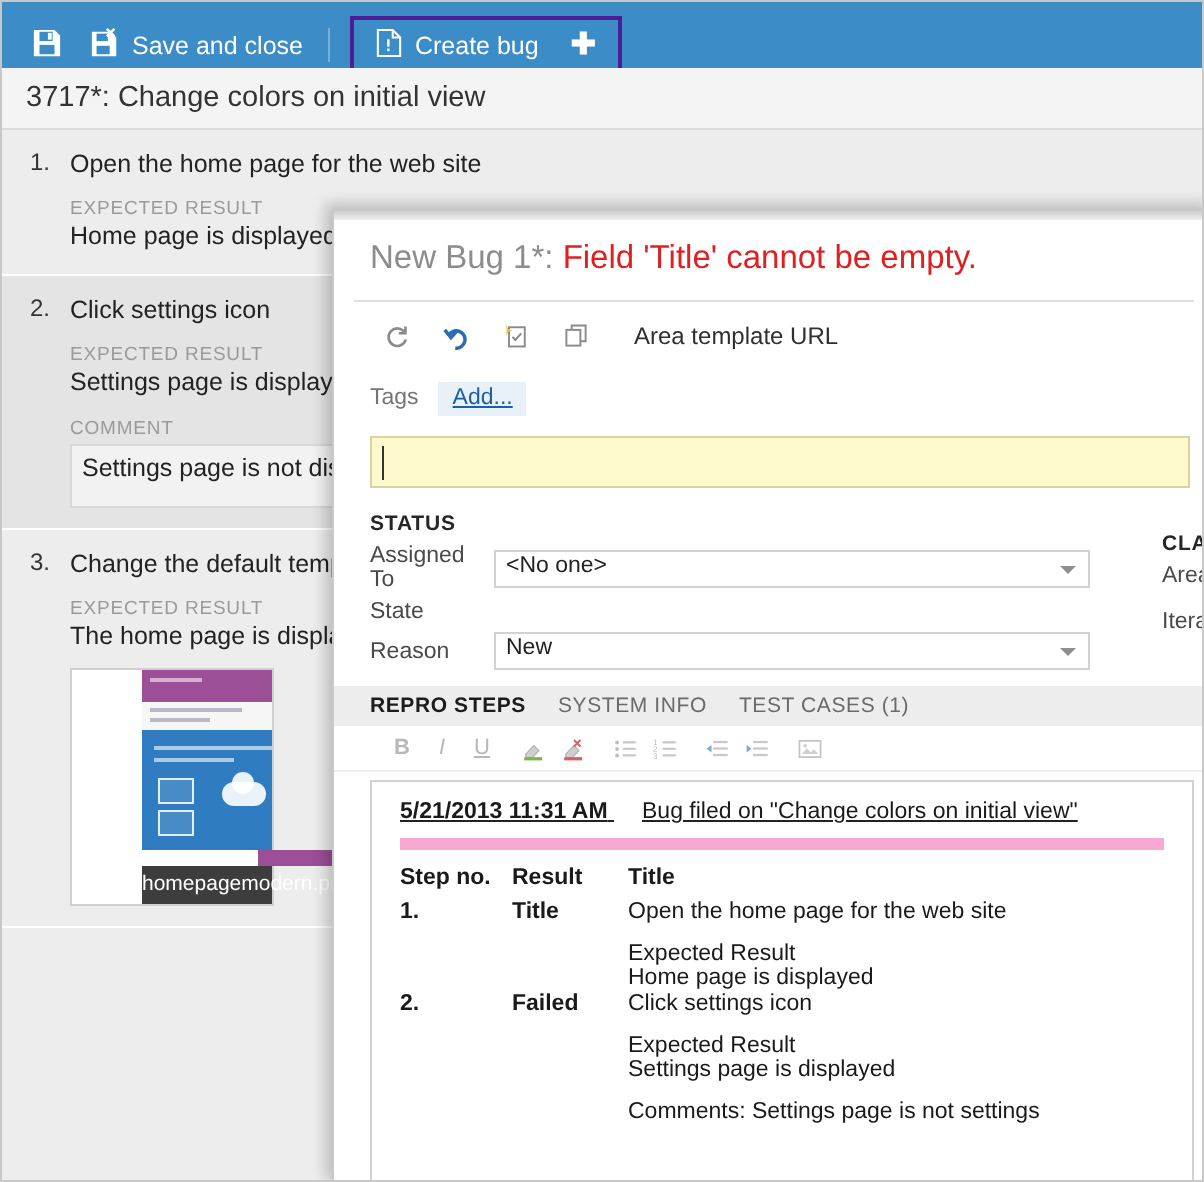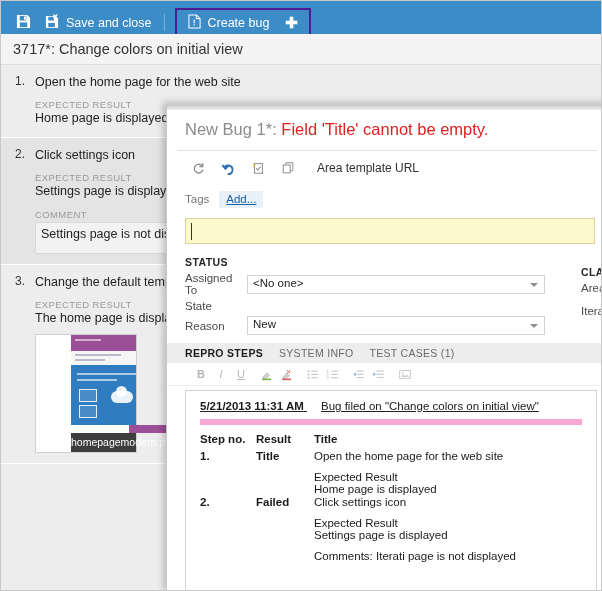--- a/index.html
+++ b/index.html
@@ -667,20 +667,20 @@
           </td>
         </tr>
 
         <tr>
           <td class="bold-num">2.</td>
           <td class="res-fail">Failed</td>
           <td>
             <div>Click settings icon</div>
             <div class="sub-line">Expected Result</div>
             <div class="sub-line tight">Settings page is displayed</div>
-            <div class="sub-line">Comments: Iterati page is not displayed</div>
+            <div class="sub-line">Comments: Settings page is not settings</div>
           </td>
         </tr>
       </tbody>
         </table>
     </div>
   </div>
 </div>
 
 </body></html>

